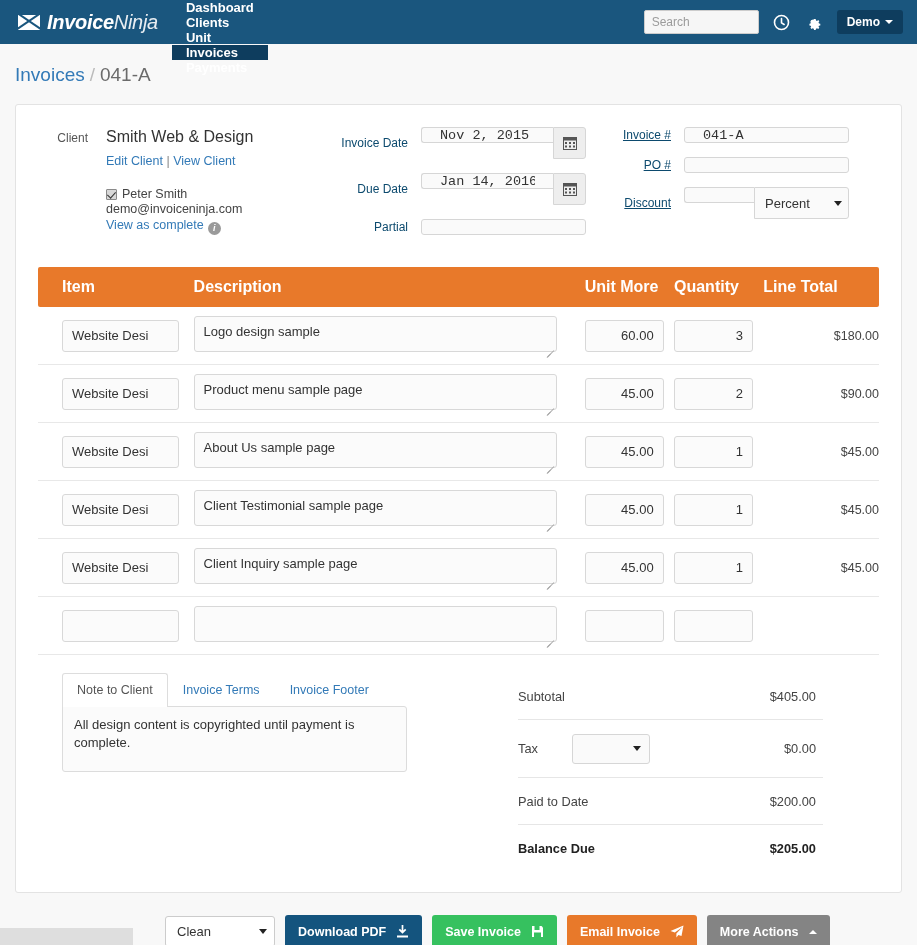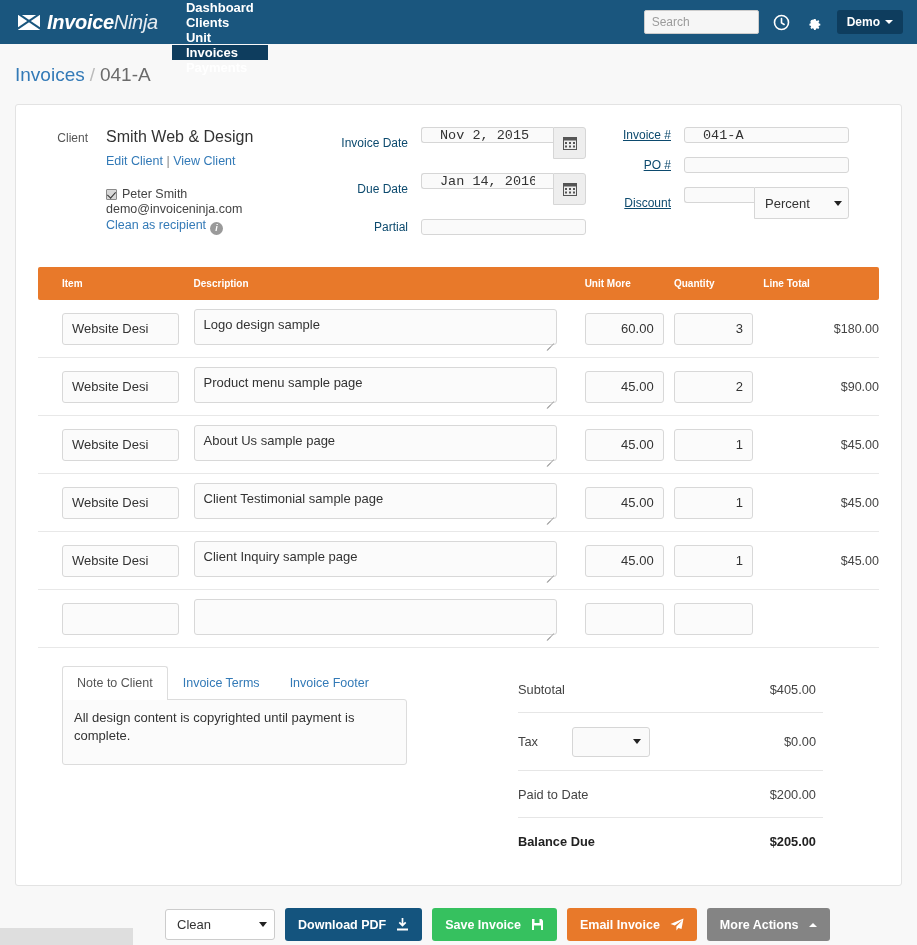--- a/index.html
+++ b/index.html
@@ -274,21 +274,21 @@
     border-left: 4px solid transparent;
     border-right: 4px solid transparent;
     border-top: 5px solid #222;
   }
 
   
   .items { margin-top: 12px; width: 100%; border-collapse: collapse; }
   .items thead th {
     background: #e8792a;
     color: #fff;
-    font-size: 10px;
+    font-size: 16px;
     font-weight: bold;
     text-align: left;
     padding: 11px 0 11px 0;
     white-space: nowrap;
   }
   .items thead th:first-child { padding-left: 28px; border-top-left-radius: 2px; border-bottom-left-radius: 2px; }
   .items thead th:last-child  { border-top-right-radius: 2px; border-bottom-right-radius: 2px; }
   .items tbody td {
     border-bottom: 1px solid #e8e8e8;
     padding: 9px 0;
@@ -520,21 +520,21 @@
           <span class="bar">|</span>
           <a href="#">View Client</a>
         </div>
         <div class="contact-blk">
           <div class="contact-row">
             <span class="cb"></span>
             <span>Peter Smith</span>
           </div>
           <div>demo@invoiceninja.com</div>
           <div>
-            <a href="#">Clean as recipient</a><span class="info-i">i</span>
+            <a href="#">View as complete</a><span class="info-i">i</span>
           </div>
         </div>
       </div>
     </div>
 
     <div class="col-mid">
       <div class="f-row">
         <div class="f-lbl">Invoice Date</div>
         <div class="inp-grp">
           <input class="inp" type="text" value="Nov 2, 2015" style="">

